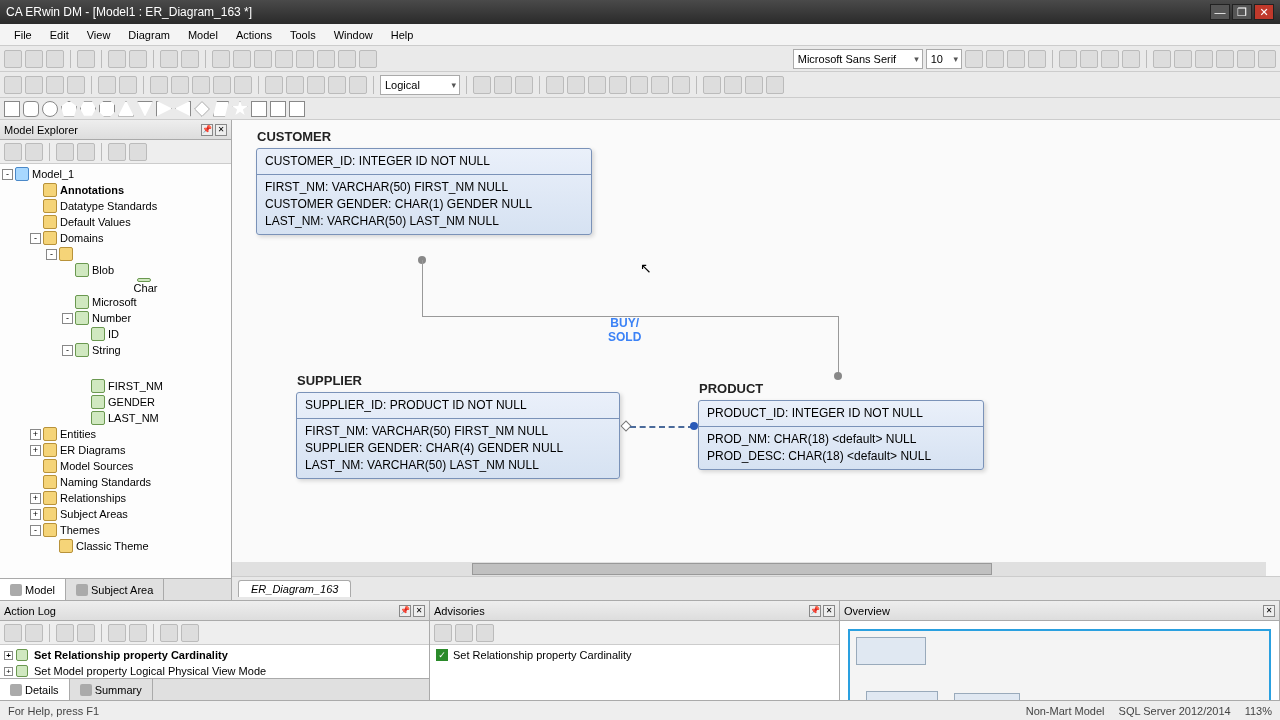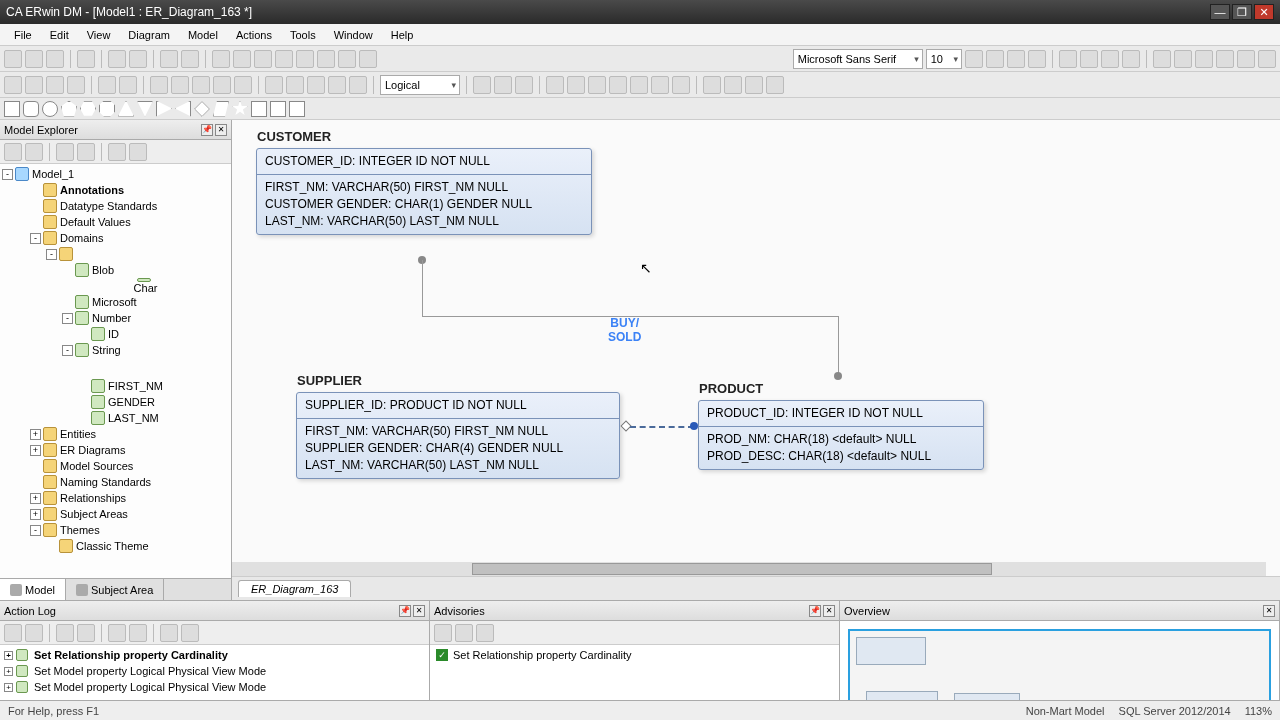--- a/index.html
+++ b/index.html
@@ -453,20 +453,30 @@
           <span class="exp2">+</span>
           <span class="ticon leaf" style="width:12px;height:12px"></span>
           <span>Set Model property Logical Physical View Mode</span>
         </div>
       <div class="logline">
           <span class="exp2">+</span>
           <span class="ticon leaf" style="width:12px;height:12px"></span>
           <span>Set Model property Logical Physical View Mode</span>
         </div>
     </div>
+    <div class="panel-tabs">
+      <div class="panel-tab active">
+          <span class="ticon2"></span>
+          <span>Details</span>
+        </div>
+      <div class="panel-tab">
+          <span class="ticon2"></span>
+          <span>Summary</span>
+        </div>
+    </div>
   </div>
 
   <div class="bot-panel adv">
     <div class="panel-header">
       <span>Advisories</span>
       <div class="pbtns">
           <div class="pbtn">📌</div>
           <div class="pbtn">✕</div>
         </div>
     </div>

